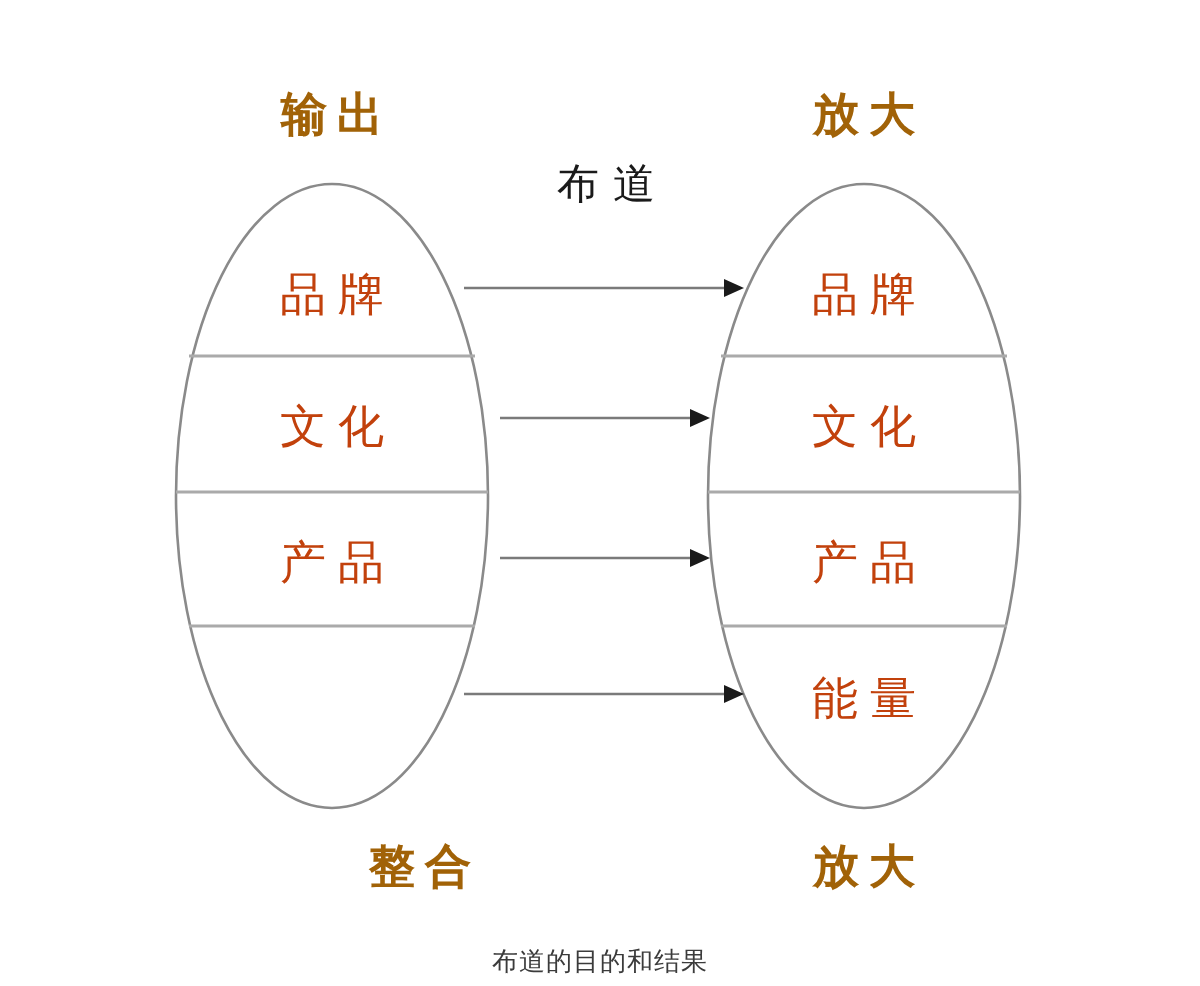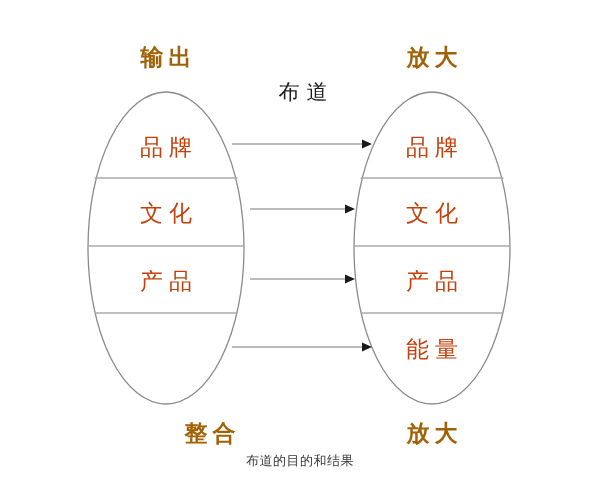--- a/index.html
+++ b/index.html
@@ -67,20 +67,21 @@
     font-weight: normal;
     letter-spacing: 7px;
     text-indent: 7px;
     color: #1a1a1a;
   }
   .caption-label {
     font-size: 13px;
     font-weight: normal;
     letter-spacing: 0.5px;
     color: #3b3b3b;
+    margin-top: 20px;
   }
   .center-x {
     transform: translateX(-50%);
   }
 </style>
 </head>
 <body>
 
 <div id="canvas">
 

